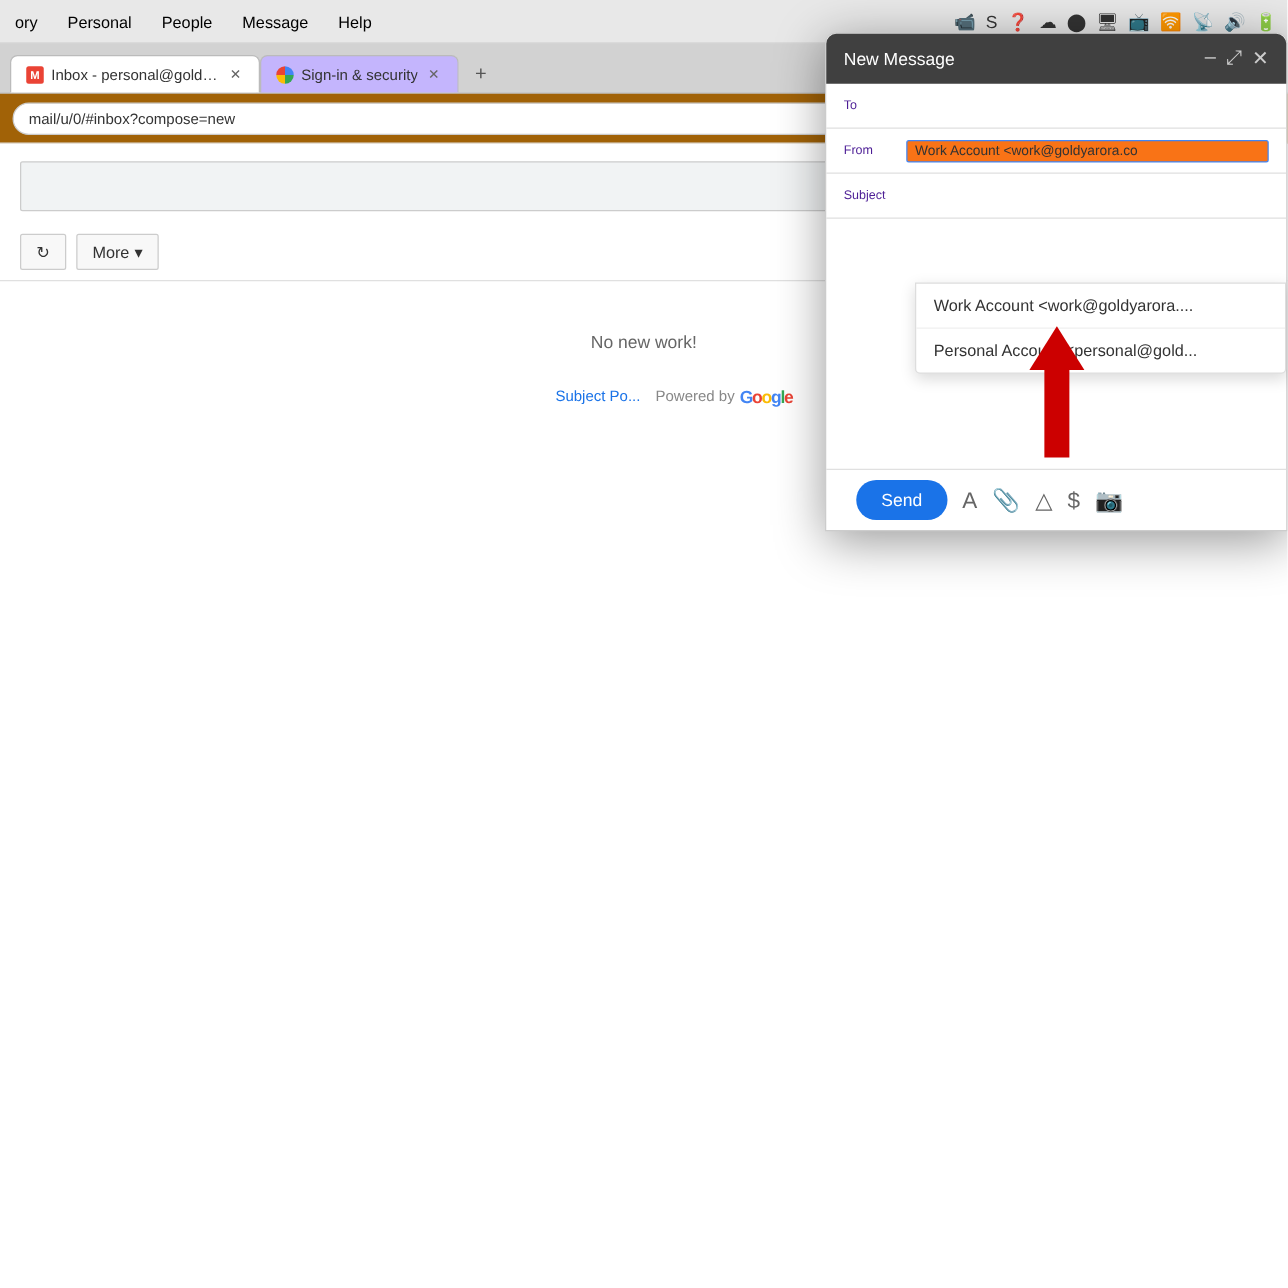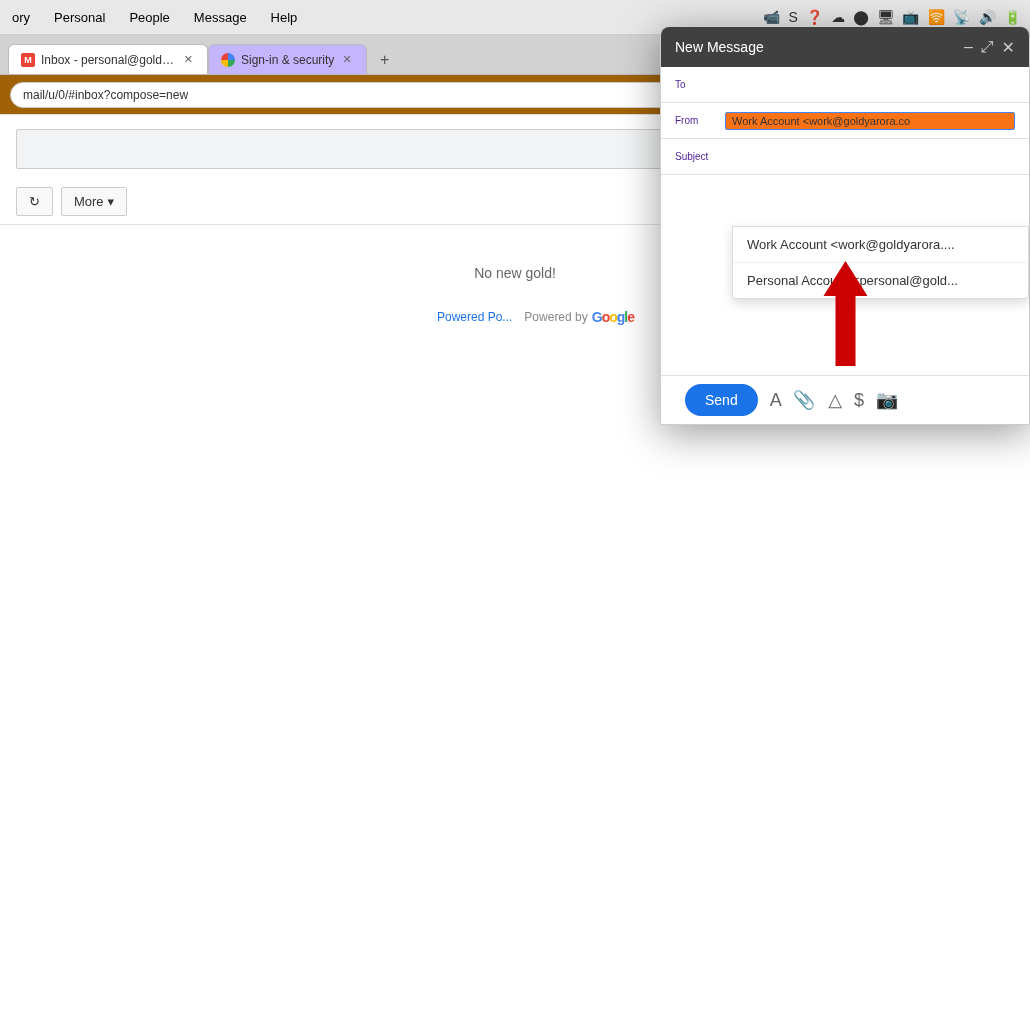--- a/index.html
+++ b/index.html
@@ -467,25 +467,25 @@
     <button class="toolbar-btn">
       <span>↻</span>
     </button>
     <button class="toolbar-btn">
       <span>More</span>
       <span>▾</span>
     </button>
   </div>
 
   <div class="gmail-main">
-    <div class="no-new-mail">No new gold!</div>
+    <div class="no-new-mail">No new work!</div>
   </div>
 
   <div class="gmail-footer" style="position:absolute; bottom:80px; left:0; right:380px; justify-content:flex-end; flex-wrap:wrap; row-gap:4px;">
-    <a class="footer-link">Powered Po...</a>
+    <a class="footer-link">Subject Po...</a>
     <div class="powered-by">
       <span>Powered by</span>
       <span class="google-logo">
         <span class="g-blue">G</span><span class="g-red">o</span><span class="g-yellow">o</span><span class="g-blue">g</span><span class="g-green">l</span><span class="g-red">e</span>
       </span>
     </div>
   </div>
 
   <div class="compose-window">
     <div class="compose-header">

